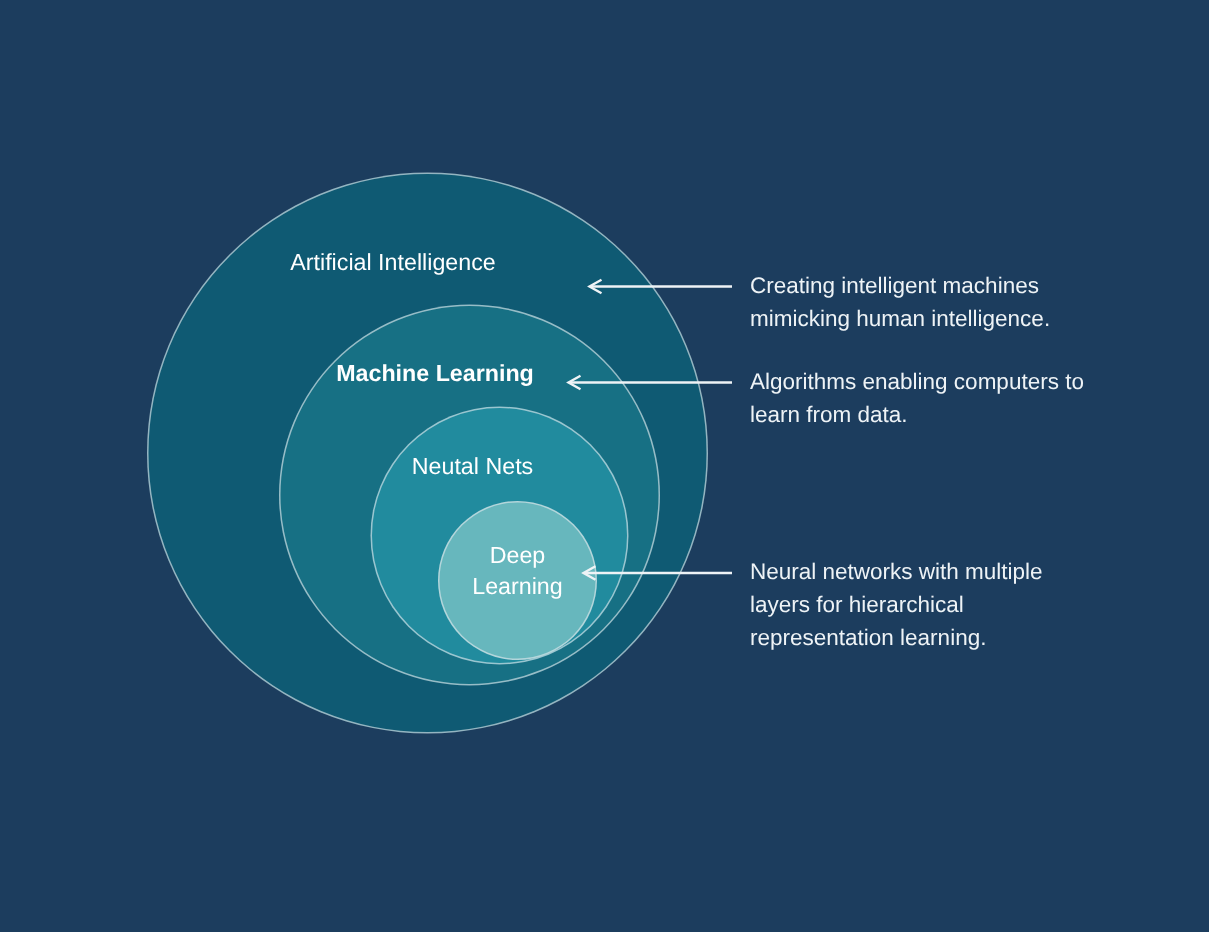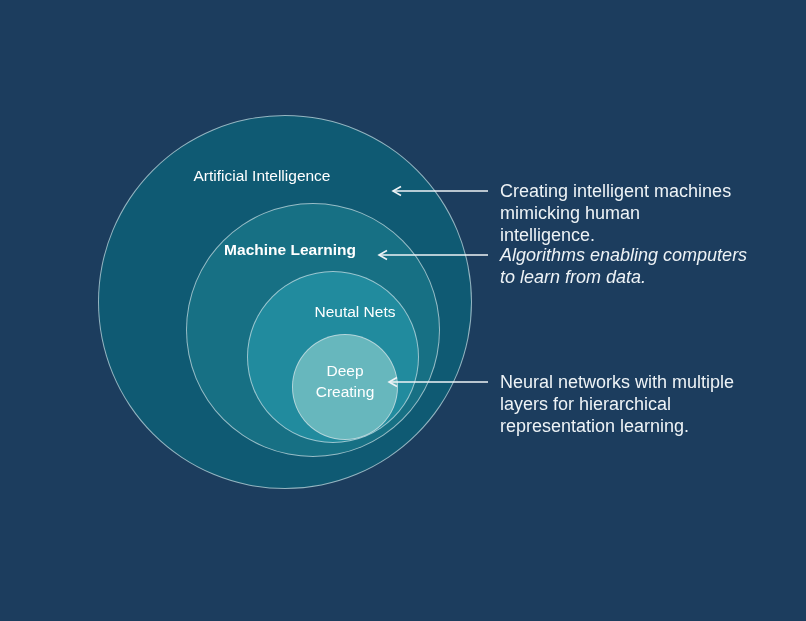--- a/index.html
+++ b/index.html
@@ -38,57 +38,57 @@
     display: flex;
     align-items: flex-start;
   }
   .callout .arrow {
     flex: 0 0 auto;
     margin-top: 5px;
   }
   .callout .desc {
     margin-left: 10px;
     color: #eef3f6;
-    font-size: 18px;
+    font-size: 15px;
     line-height: 22px;
   }
   .callout-1 { left: 390px; top: 180px; }
   .callout-2 { left: 376px; top: 244px; }
   .callout-3 { left: 374px; top: 308px; }
   .callout-4 { left: 386px; top: 371px; }
   .callout-1 .desc { width: 240px; }
-  .callout-2 .desc { width: 248px; font-style: italic; }
+  .callout-2 .desc { width: 248px; }
   .callout-3 .desc { width: 248px; }
   .callout-4 .desc { width: 235px; }
 
   
   .ring-ai { left: 98px;  top: 115px; width: 374px; height: 374px; }
   .ring-ml { left: 186px; top: 203px; width: 254px; height: 254px; }
   .ring-nn { left: 247px; top: 271px; width: 172px; height: 172px; }
   .ring-dl { left: 292px; top: 334px; width: 106px; height: 106px; }
 
   .label-ai { left: 262px; top: 165px; }
   .label-ml { left: 290px; top: 239px; font-weight: bold; }
-  .label-nn { left: 315px; top: 301px; margin-left: 40px; }
+  .label-nn { left: 315px; top: 301px; }
   .label-dl { left: 345px; top: 360px; }
 </style>
 </head>
 <body>
 
 <div id="stage" style="background-color: rgb(28, 61, 94);">
 
   <div class="ring ring-ai" style="background-color: rgb(15, 90, 115);"></div>
   <div class="ring ring-ml" style="background-color: rgb(23, 112, 132);"></div>
   <div class="ring ring-nn" style="background-color: rgb(33, 139, 158);"></div>
   <div class="ring ring-dl" style="background-color: rgb(103, 183, 189);"></div>
 
   <div class="ring-label label-ai">Artificial Intelligence</div>
   <div class="ring-label label-ml">Machine Learning</div>
   <div class="ring-label label-nn">Neutal Nets</div>
-  <div class="ring-label wrap label-dl">Deep Creating</div>
+  <div class="ring-label wrap label-dl">Deep Learning</div>
 
   <div class="callout callout-1">
     <svg class="arrow" width="100" height="12" viewBox="0 0 100 12">
       <line x1="98" y1="6" x2="4" y2="6" stroke="#eef3f6" stroke-width="1.6"></line>
       <path d="M11 1.5 L3 6 L11 10.5" fill="none" stroke="#eef3f6" stroke-width="1.6"></path>
     </svg>
     <div class="desc">Creating intelligent machines mimicking human intelligence.</div>
   </div>
 
   <div class="callout callout-2">

